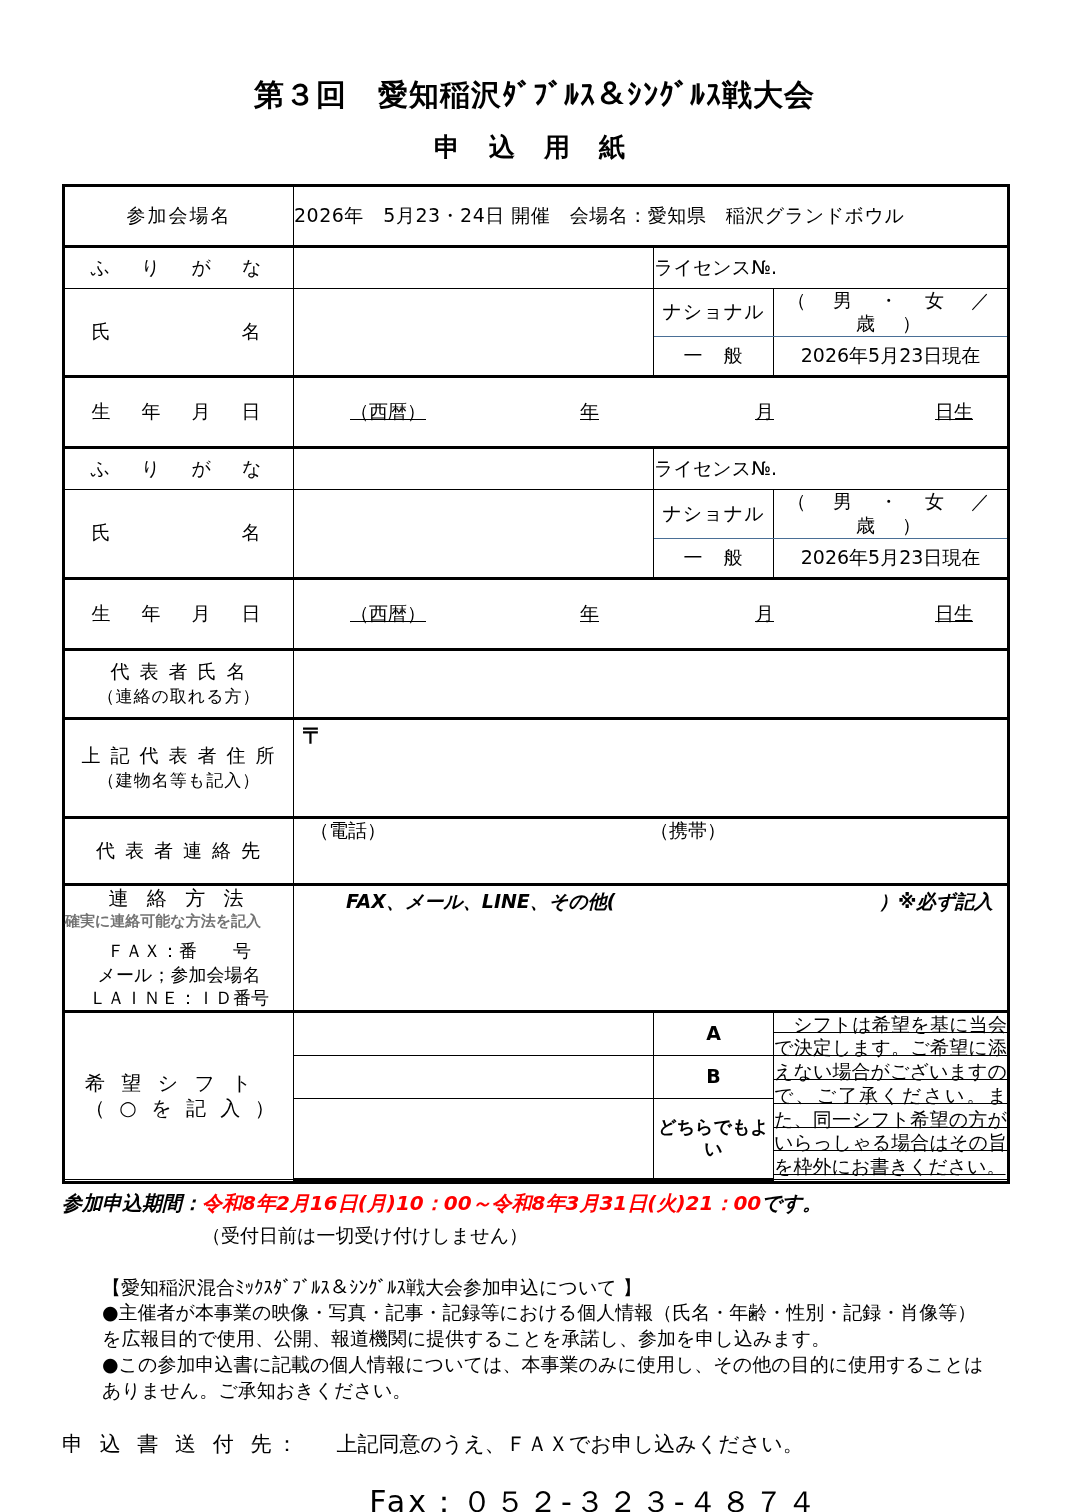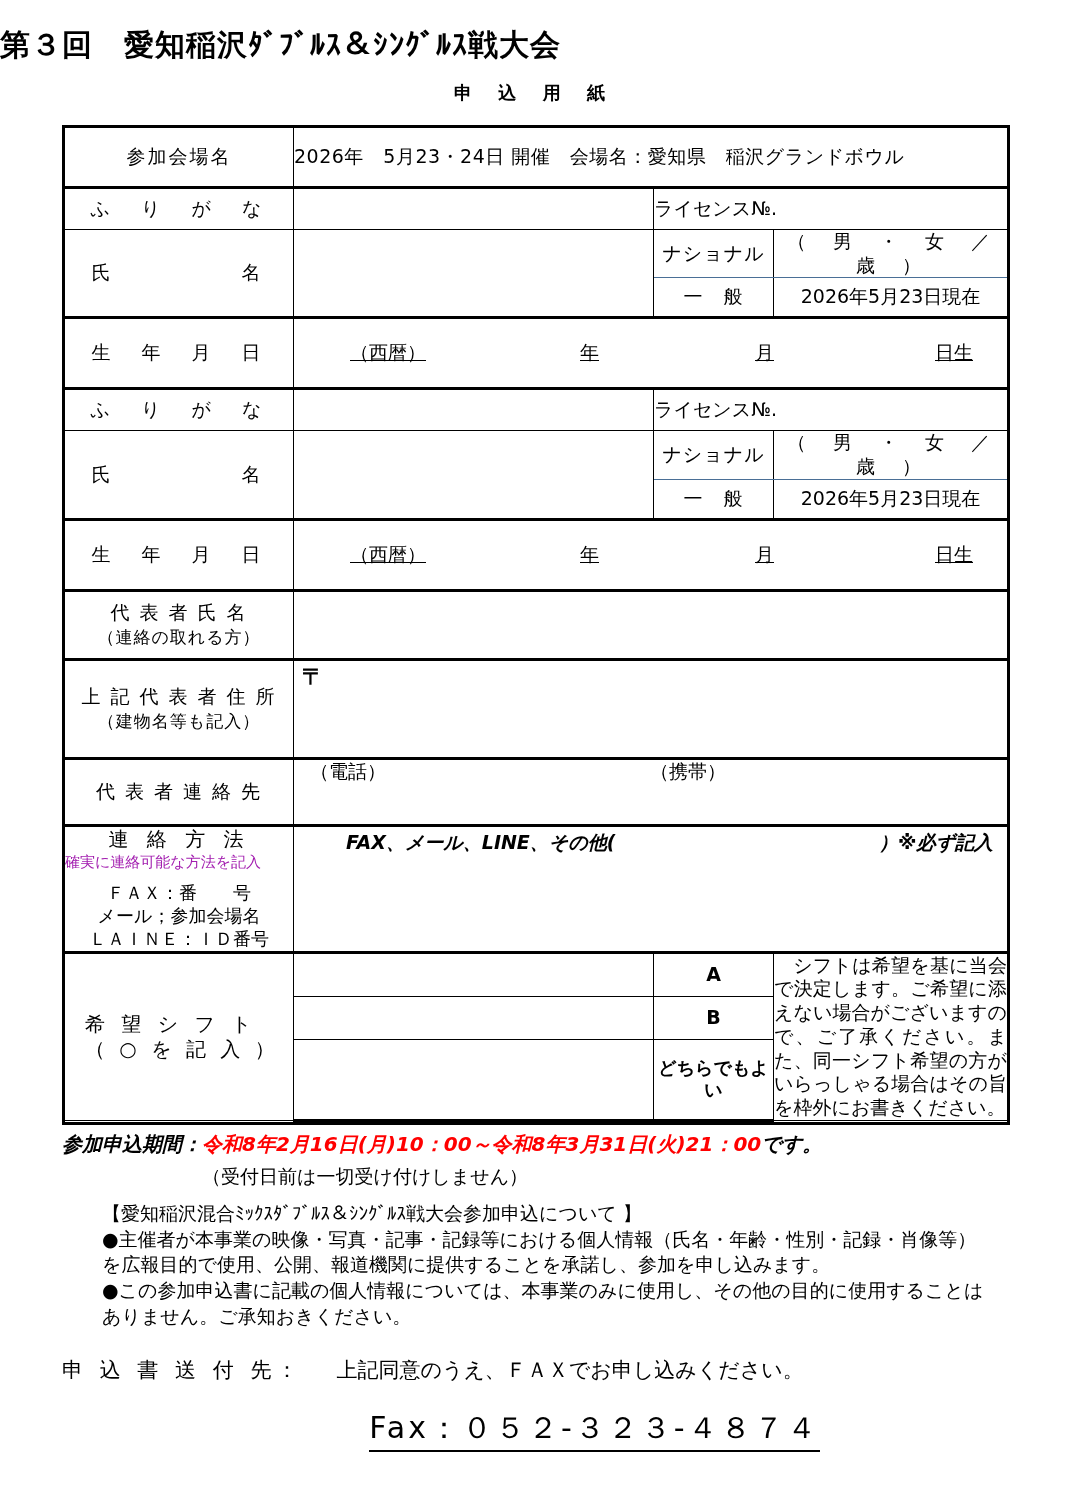--- a/index.html
+++ b/index.html
@@ -13,30 +13,30 @@
     font-family: "DejaVu Sans", "Liberation Sans", sans-serif;
     color: #000000;
     position: relative;
     overflow: hidden;
   }
 
   .page { position: relative; width: 1069px; height: 1512px; }
 
   
   .title-main {
-    text-align: left;
+    text-align: center;
     font-size: 30px;
     font-weight: bold;
     letter-spacing: 1px;
-    margin-top: 28px;
+    margin-top: 78px;
     line-height: 1.1;
   }
   .title-sub {
     text-align: center;
-    font-size: 18px;
+    font-size: 26px;
     font-weight: bold;
     letter-spacing: 10px;
     margin-top: 22px;
     line-height: 1.1;
   }
 
   
   .form-wrap { margin: 22px 62px 0 62px; }
   table.form {
     border-collapse: collapse;
@@ -63,23 +63,23 @@
     padding: 6px 0;
   }
   .lbl-narrow { letter-spacing: 2px; }
   .lbl-sub {
     font-size: 17px;
     letter-spacing: 1px;
     display: block;
     margin-top: 2px;
   }
   .lbl-red {
-    color: #a21caf;
+    color: #737373;
     font-size: 15px;
-    font-weight: normal;
+    font-weight: bold;
     letter-spacing: 0px;
     display: block;
     margin-top: 1px;
   }
   .cell-pad { padding: 6px 10px; }
 
   .venue-text { font-size: 20px; letter-spacing: 0.5px; padding-left: 24px; }
   .lic-label { font-size: 17px; padding-left: 8px; }
   .natl { text-align: center; font-size: 19px; letter-spacing: 1px; }
   .gender { text-align: center; font-size: 19px; letter-spacing: 4px; }
@@ -98,29 +98,29 @@
   .tel-inner { display: flex; padding-left: 16px; font-size: 19px; }
   .tel-a { width: 340px; }
 
   .contact-line { font-size: 19px; font-weight: bold; font-style: italic; padding: 4px 0 0 52px; display: flex; }
   .contact-a { flex: 1; }
   .contact-b { padding-right: 14px; }
 
   .shift-label { text-align: left; font-size: 20px; letter-spacing: 5px; padding-left: 20px; }
   .shift-mark { width: 68px; }
   .shift-opt { text-align: center; font-size: 19px; font-weight: bold; }
-  .shift-note { font-size: 16px; line-height: 1.32; padding: 5px 8px 5px 8px; text-align: justify; vertical-align: top; }
+  .shift-note { font-size: 16px; line-height: 1.32; padding: 5px 8px 5px 8px; text-align: justify; vertical-align: top; text-decoration: underline; }
 
   
   .notes { margin: 6px 62px 0 62px; }
   .period { font-size: 20px; font-weight: bold; letter-spacing: 0px; font-style: italic; }
   .red { color: #FF0000; }
   .period-sub { font-size: 19px; margin-top: 6px; padding-left: 140px; }
 
-  .consent { margin-top: 11px; padding-left: 40px; font-size: 19px; line-height: 1.3; }
+  .consent { margin-top: 26px; padding-left: 40px; font-size: 19px; line-height: 1.3; }
   .consent div { margin-top: 1px; }
 
   .send-to { margin-top: 28px; font-size: 21px; letter-spacing: 2px; }
   .send-to .s-lead { letter-spacing: 5px; }
   .send-to .s-body { letter-spacing: 0px; padding-left: 34px; }
 
   .fax-line {
     margin-top: 24px;
     text-align: center;
     padding-left: 120px;

